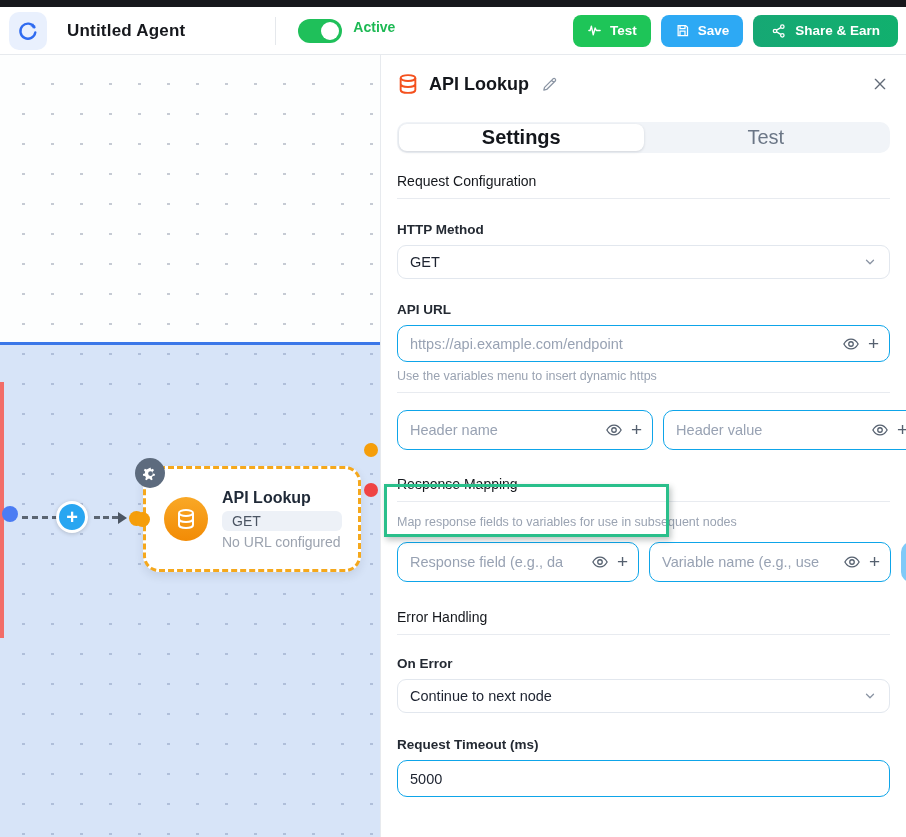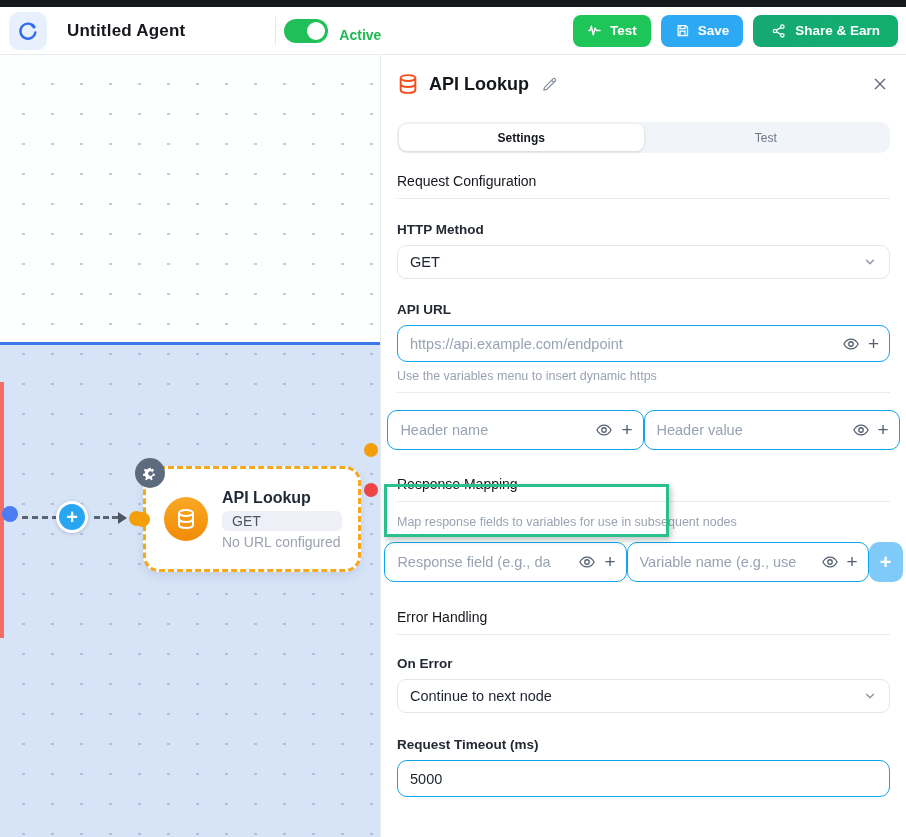--- a/index.html
+++ b/index.html
@@ -8,21 +8,21 @@
   .app { position:relative; width:906px; height:837px; overflow:hidden;padding-left:43px; }
 
   
   .sysbar { position:absolute; left:0; top:0; width:906px; height:7px; background:#17181c; z-index:60; }
   .topbar { position:absolute; left:0; top:7px; width:906px; height:48px; background:#fff;
     border-bottom:1px solid #e7eaee; display:flex; align-items:center; z-index:55; }
   .logo-tile { width:38px; height:38px; border-radius:10px; background:#e9f0fd; margin-left:9px;
     display:flex; align-items:center; justify-content:center; }
   .app-title { font-size:17px; font-weight:700; color:#16181d; margin-left:20px; letter-spacing:.2px; }
   .hdr-divider { width:1px; height:28px; background:#e5e8ec; margin-left:90px; }
-  .toggle-wrap { display:flex; align-items:flex-end; gap:11px; margin-left:8px; }
+  .toggle-wrap { display:flex; align-items:flex-start; gap:11px; margin-left:22px; }
   .toggle { width:44px; height:24px; border-radius:12px; background:#1fc05a; position:relative; cursor:pointer; }
   .toggle-knob { position:absolute; right:3px; top:3px; width:18px; height:18px; border-radius:50%; background:#fff; }
   .toggle-label { font-size:14px; font-weight:600; color:#1db954; }
   .topbar-actions { margin-left:auto; display:flex; gap:10px; margin-right:8px; }
   .btn { height:32px; border:none; border-radius:8px; color:#fff; font-size:13.5px; font-weight:700;
     display:flex; align-items:center; gap:8px; padding:0 14px; cursor:pointer; font-family:inherit; }
   .btn-test { background:#1ec558; }
   .btn-save { background:#2da9f4; }
   .btn-share { background:linear-gradient(90deg,#16a874,#11b06e); padding:0 18px; }
 
@@ -66,41 +66,41 @@
 
   
   .panel { position:absolute; left:380px; top:55px; width:526px; height:782px; background:#fff;
     border-left:1px solid #e7eaee; padding:14px 16px 0 16px; overflow:hidden; }
   .panel-header { display:flex; align-items:center; gap:10px; height:30px; }
   .panel-title { font-size:18px; font-weight:700; color:#14171c; }
   .icon-btn { background:none; border:none; cursor:pointer; display:flex; align-items:center; padding:2px; }
   .spacer { flex:1; }
 
   .tabs { margin-top:23px; background:#f1f4f8; border-radius:10px; padding:2px; display:flex; height:31px; }
-  .tab { flex:1; display:flex; align-items:center; justify-content:center; font-size:12px; border-radius:8px;
+  .tab { flex:1; display:flex; align-items:center; justify-content:center; font-size:20px; border-radius:8px;
     color:#6b7686; cursor:pointer; }
   .tab.active { background:#fff; color:#14171c; font-weight:700; box-shadow:0 1px 3px rgba(15,23,42,.14); }
 
   .sec-heading { margin-top:20px; font-size:14px; font-weight:400; color:#14171c; }
   .sec-divider { margin-top:9px; border-bottom:1px solid #e8ebf0; }
   .field-label { margin-top:23px; font-size:13.5px; font-weight:600; color:#242a33; }
   .helper { margin-top:7px; font-size:12.5px; color:#9aa3b2; }
 
   .select { margin-top:8px; height:34px; border:1px solid #e2e7ee; border-radius:9px; display:flex;
     align-items:center; padding:0 12px; font-size:14.5px; color:#1d2330; cursor:pointer; background:#fff; }
   .select .chev { margin-left:auto; }
 
   .text-input-wrap { margin-top:8px; height:37px; border:1px solid #0ea5e9; border-radius:10px;
     display:flex; align-items:center; padding:0 10px 0 12px; gap:8px; background:#fff; }
   .text-input-wrap input { border:none; outline:none; flex:1; min-width:0; font-size:14.5px; color:#1d2330;
     font-family:inherit; background:transparent; }
   .text-input-wrap input::placeholder { color:#98a2b3; }
   .mini-plus { font-size:19px; color:#55606f; font-weight:400; cursor:pointer; line-height:0; }
 
-  .pair-row { margin-top:17px; display:flex; align-items:stretch;justify-content:center; }
+  .pair-row { margin-top:17px; display:flex; gap:10px; align-items:stretch; }
   .pair-row .text-input-wrap { margin-top:0; flex:1; height:40px; }
   .add-row-btn { width:34px; height:40px; border:none; border-radius:10px; background:#7fcaf8; color:#fff;
     font-size:20px; font-weight:600; cursor:pointer; flex-shrink:0; line-height:0; }
 
   .rm-anchor { position:relative; }
   .highlight-box { position:absolute; left:-13px; top:-18px; width:285px; height:53px;
     border:3px solid #2abf8b; box-shadow:2px 3px 6px rgba(20,40,35,.28); z-index:40; pointer-events:none; }
 
   .clip-bottom { overflow:hidden; }
   svg { display:block; }

